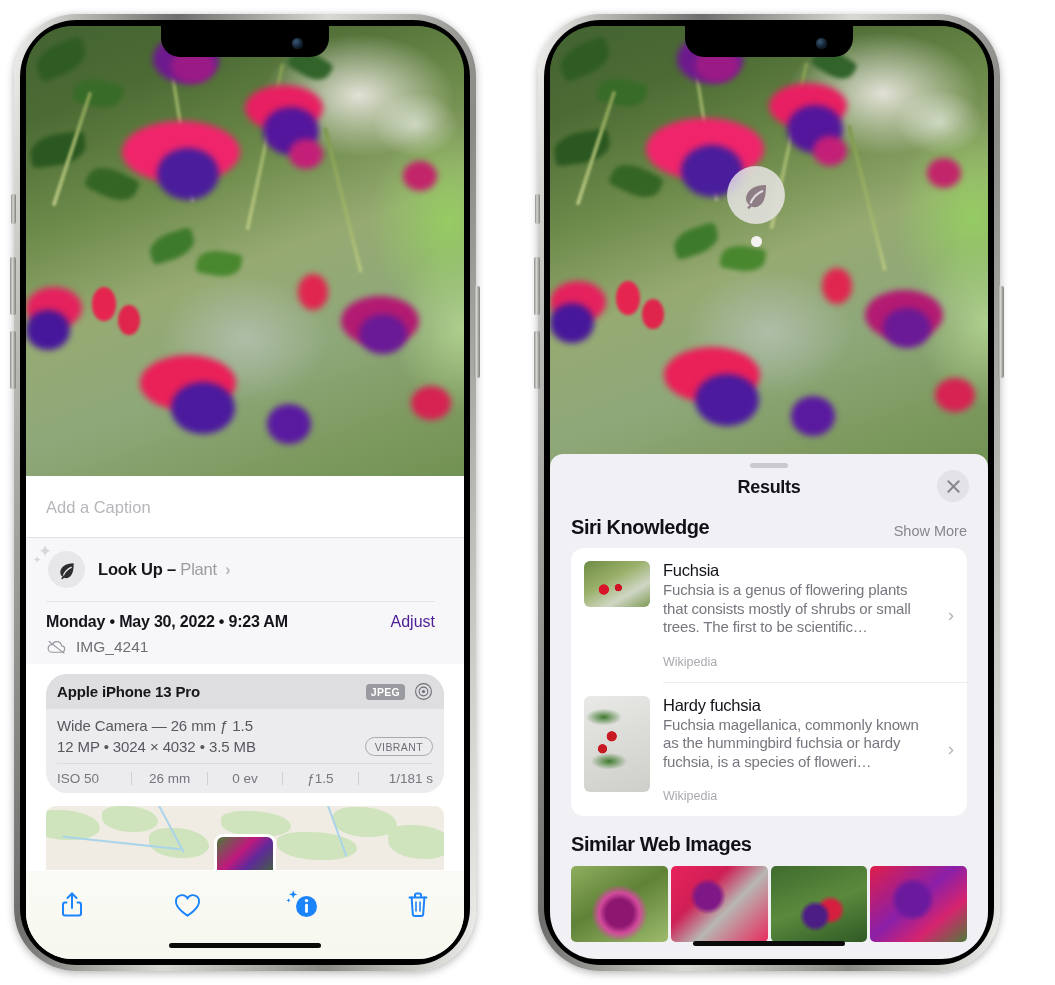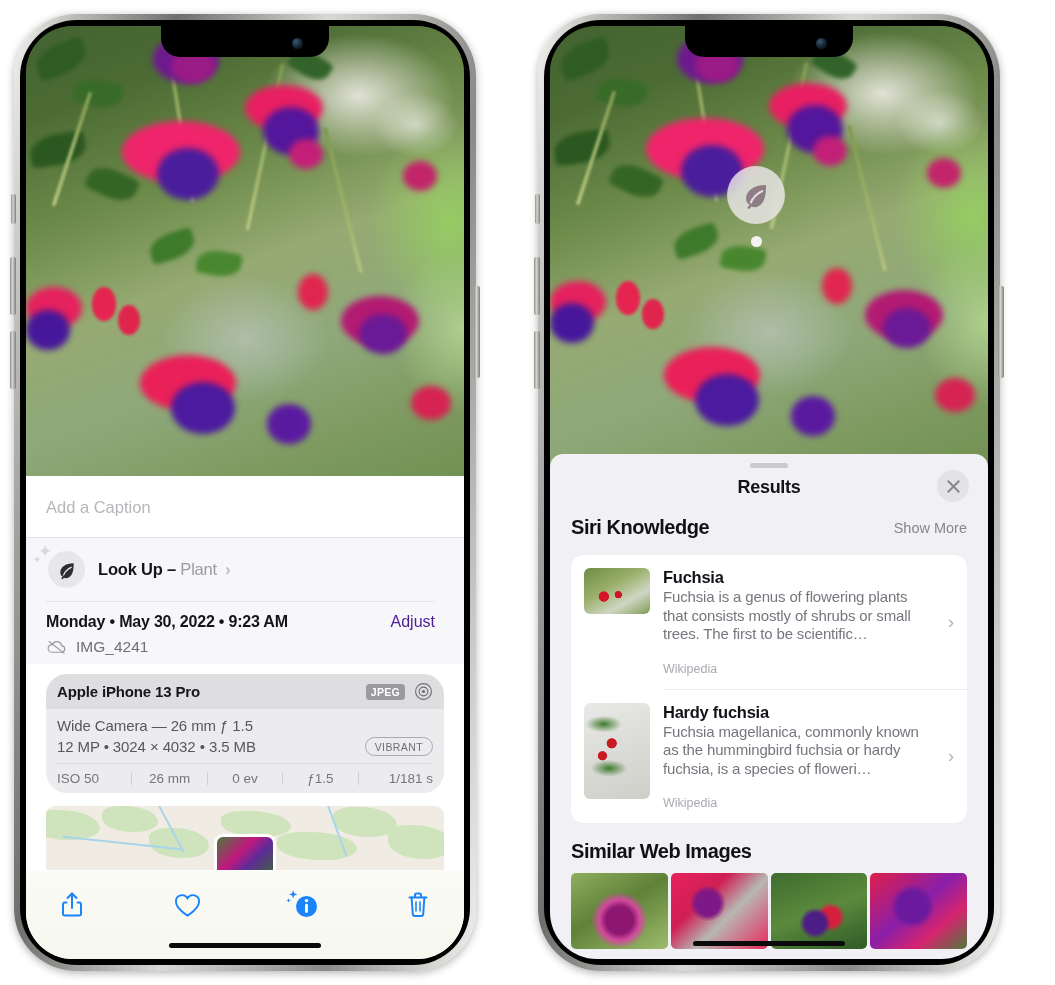--- a/index.html
+++ b/index.html
@@ -118,38 +118,38 @@
   .tb-btn{width:40px;height:40px;display:flex;align-items:center;justify-content:center;}
   .home-ind{position:absolute;left:50%;bottom:11px;transform:translateX(-50%);width:152px;height:5.5px;border-radius:3px;background:#0a0a0a;}
 
   
   .rsheet{position:absolute;left:0;right:0;bottom:0;background:#f1f1f5;border-radius:13px 13px 0 0;z-index:20;overflow:hidden;}
   .grabber{width:38px;height:5px;border-radius:3px;background:#c9c9ce;margin:9px auto 0 auto;}
   .rhead{position:relative;padding:9px 0 14px 0;text-align:center;}
   .rtitle{font-size:18px;font-weight:700;color:#131318;letter-spacing:-.3px;}
   .closebtn{position:absolute;right:19px;top:2px;width:32px;height:32px;border-radius:50%;background:#e2e2e7;
             display:flex;align-items:center;justify-content:center;}
-  .sec-head{display:flex;align-items:center;justify-content:space-between;padding:4px 21px 16px 21px;}
+  .sec-head{display:flex;align-items:flex-end;justify-content:space-between;padding:4px 21px 9px 21px;}
   .sec-title{font-size:20px;font-weight:700;color:#101016;letter-spacing:-.45px;}
   .sec-more{font-size:14.5px;color:#86868d;}
   .card{margin:0 21px;background:#fff;border-radius:13px;overflow:hidden;}
   .krow{display:flex;align-items:flex-start;gap:13px;padding:13px 13px 13px 13px;}
   .kthumb{flex:0 0 auto;border-radius:6px;overflow:hidden;}
   .kthumb.a{width:66px;height:46px;background:
       radial-gradient(circle at 30% 62%,#d8132a 0 9%,transparent 10%),
       radial-gradient(circle at 52% 58%,#cf1324 0 8%,transparent 9%),
       linear-gradient(150deg,#6e8b45,#9ab06a 40%,#cfd6c4 70%,#7e9a55 100%);}
   .kthumb.b{width:66px;height:96px;background:
       radial-gradient(circle at 42% 42%,#c81a22 0 7%,transparent 8%),
       radial-gradient(circle at 28% 55%,#c81a22 0 6%,transparent 7%),
       radial-gradient(ellipse 26px 12px at 30% 22%,#3f7a2e,transparent 70%),
       radial-gradient(ellipse 26px 12px at 38% 68%,#3f7a2e,transparent 70%),
       linear-gradient(160deg,#e9e9e7,#dcdcd8 45%,#cfcfca 100%);}
   .ktext{flex:1;min-width:0;}
-  .ktitle{font-size:16.5px;font-weight:700;color:#121218;letter-spacing:-.25px;margin-bottom:1px;}
+  .ktitle{font-size:16.5px;font-weight:400;color:#121218;letter-spacing:-.25px;margin-bottom:1px;}
   .kdesc{font-size:15px;line-height:18.5px;color:#76767e;letter-spacing:-.15px;}
   .ksrc{font-size:12.5px;color:#a9a9b0;margin-top:18px;}
   .kchev{align-self:center;color:#b3b3ba;font-size:19px;padding-left:3px;}
   .card-sep{height:1px;background:#ececed;margin-left:92px;}
   .simgrid{display:flex;gap:3px;padding:0 21px;margin-top:4px;}
   .simg{flex:1;height:76px;border-radius:5px;overflow:hidden;}
   .simg.i1{background:radial-gradient(circle at 50% 62%,#8c1670 0 20%,#d24b9c 30%,transparent 42%),linear-gradient(150deg,#8fae5f,#5f8237 45%,#9dbb6d 100%);}
   .simg.i2{background:radial-gradient(circle at 38% 40%,#7e1886 0 16%,transparent 24%),linear-gradient(135deg,#e8225c 0%,#cf1f55 34%,#b7b7b2 58%,#e82a5e 100%);}
   .simg.i3{background:radial-gradient(circle at 46% 66%,#4d1d86 0 14%,transparent 22%),radial-gradient(circle at 62% 58%,#d61f3e 0 12%,transparent 20%),linear-gradient(160deg,#3f6c2e,#5b8a3d 50%,#2f5a26 100%);}
   .simg.i4{background:radial-gradient(circle at 44% 44%,#6b1a9e 0 22%,transparent 32%),linear-gradient(140deg,#e01e4a 0%,#8a1fa8 46%,#d6246e 72%,#4f7a3a 100%);}

